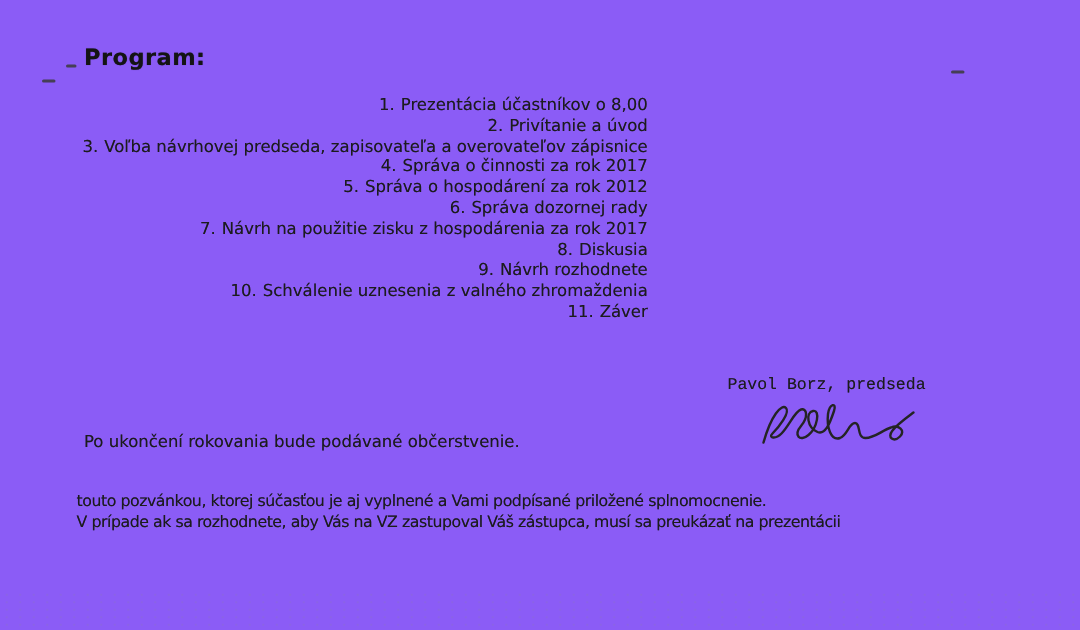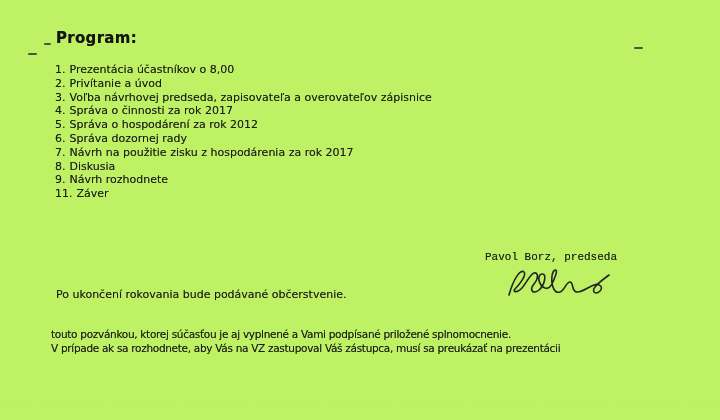--- a/index.html
+++ b/index.html
@@ -7,21 +7,21 @@
   body {
     position: relative;
     background: #ffffff;
     font-family: "DejaVu Sans", "Liberation Sans", sans-serif;
     color: #1c1c1c;
     overflow: hidden;
   }
   .page {
     position: absolute;
     inset: 0;
-    background: #bef264;
+    background: #8b5cf6;
   }
   .doc-title {
     position: absolute;
     left: 56px;
     top: 29px;
     font-size: 15px;
     font-weight: bold;
     letter-spacing: 0.3px;
     color: #141414;
     text-shadow: 0 0 0.5px rgba(0,0,0,0.55);
@@ -38,20 +38,21 @@
   .agenda {
     position: absolute;
     left: 55px;
     top: 63px;
     list-style: none;
     font-size: 11px;
     line-height: 13.8px;
     color: #1c1c1c;
     text-shadow: 0 0 0.4px rgba(0,0,0,0.45);
     white-space: nowrap;
+    text-align: right;
   }
   .agenda li span { display: inline; }
   .agenda li .num { margin-right: 4px; }
   .signatory {
     position: absolute;
     left: 485px;
     top: 251px;
     font-size: 11px;
     color: #1c1c1c;
     text-shadow: 0 0 0.4px rgba(0,0,0,0.45);
@@ -111,20 +112,21 @@
   <ol class="agenda">
     <li><span class="num">1.</span><span>Prezentácia účastníkov o 8,00</span></li>
     <li><span class="num">2.</span><span>Privítanie a úvod</span></li>
     <li><span class="num">3.</span><span>Voľba návrhovej predseda, zapisovateľa a overovateľov zápisnice</span></li>
     <li><span class="num">4.</span><span>Správa o činnosti za rok 2017</span></li>
     <li><span class="num">5.</span><span>Správa o hospodárení za rok 2012</span></li>
     <li><span class="num">6.</span><span>Správa dozornej rady</span></li>
     <li><span class="num">7.</span><span>Návrh na použitie zisku z hospodárenia za rok 2017</span></li>
     <li><span class="num">8.</span><span>Diskusia</span></li>
     <li><span class="num">9.</span><span>Návrh rozhodnete</span></li>
+    <li><span class="num">10.</span><span>Schválenie uznesenia z valného zhromaždenia</span></li>
     <li><span class="num">11.</span><span>Záver</span></li>
   </ol>
 
   <div class="signatory">Pavol Borz, predseda</div>
 
   <svg class="signature" viewBox="0 0 108 38" xmlns="http://www.w3.org/2000/svg" aria-hidden="true">
     <path d="M4,32 C9,14 16,6 19,9 C22,12 14,22 10,26 C7,29 12,30 16,26 C21,21 25,11 29,10 C33,9 34,15 29,21 C24,27 28,32 34,27 C40,22 42,10 37,11 C32,12 33,22 40,25 C45,27 48,20 51,11 C53,5 48,6 47,13 C46,22 49,31 55,29 C60,27 61,19 65,19 C69,19 66,29 72,29 C78,29 83,24 89,22 C94,20 99,24 95,28 C91,32 86,29 90,24 C93,20 100,15 104,12" fill="none" stroke="#242424" stroke-width="1.6" stroke-linecap="round"></path>
   </svg>
 
   <div class="note-refreshment">Po ukončení rokovania bude podávané občerstvenie.</div>

